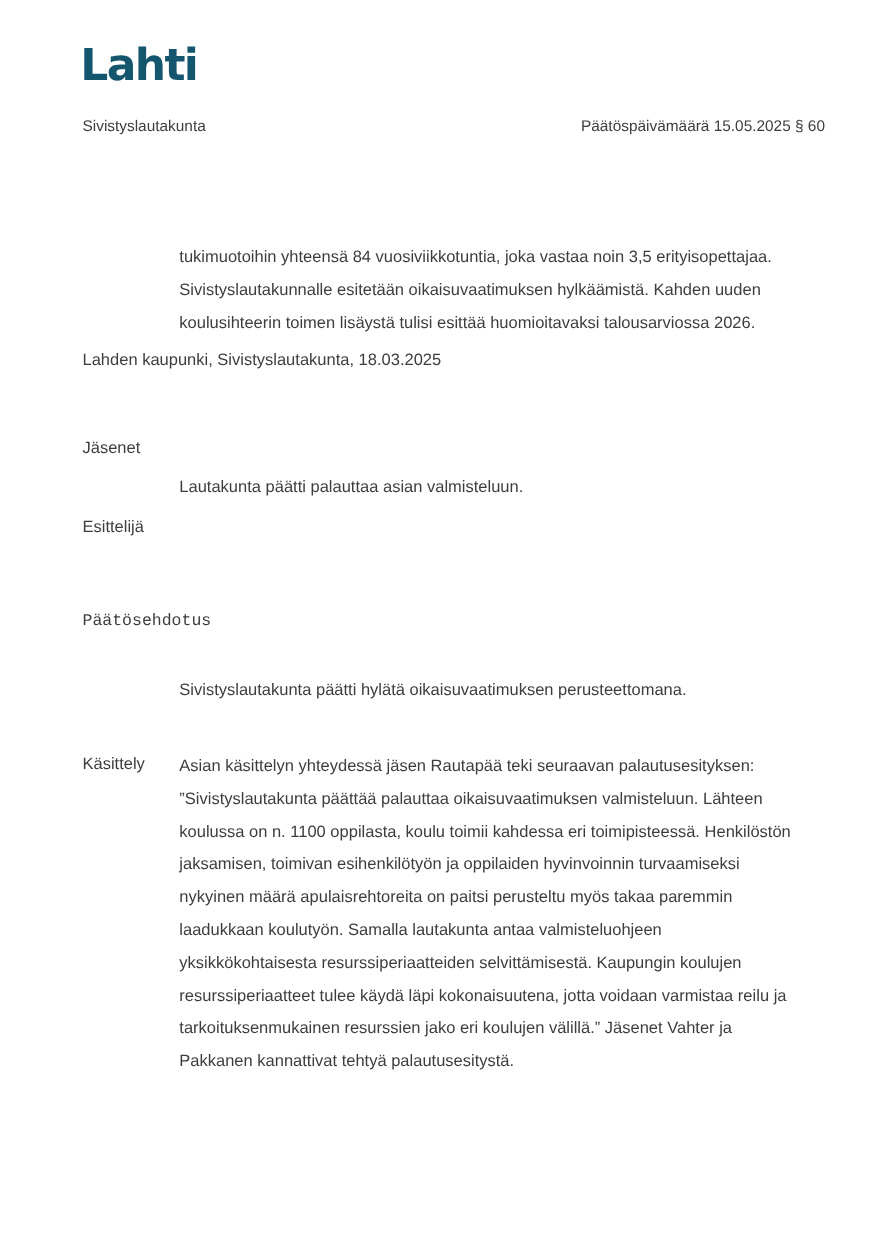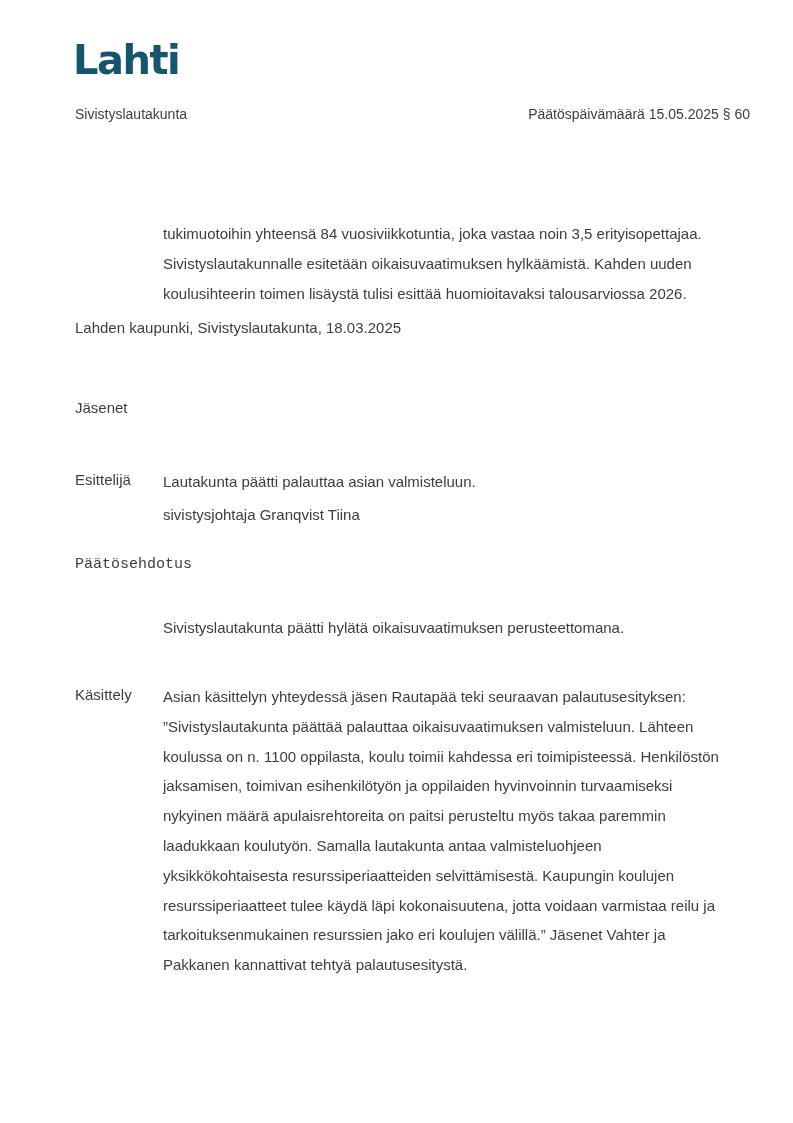--- a/index.html
+++ b/index.html
@@ -62,21 +62,21 @@
     line-height: 18px;
   }
   .sec-content {
     position: absolute;
     left: 163px;
     width: 560px;
     font-size: 15px;
     line-height: 29.8px;
   }
   .lbl-paatos        { top: 399px; }
-  .txt-paatos        { top: 428px; margin-top: 39px; }
+  .txt-paatos        { top: 428px; }
   .lbl-esittelija    { top: 471px; }
   .txt-esittelija    { top: 500px; }
   .lbl-paatosehdotus { top: 556px; font-family: Liberation Mono, monospace; }
   .txt-paatosehdotus { top: 613px; }
   .lbl-kasittely     { top: 686px; }
   .txt-kasittely     { top: 682px; }
 </style>
 </head>
 <body>
 
@@ -92,21 +92,20 @@
   <div class="intro">tukimuotoihin yhteensä 84 vuosiviikkotuntia, joka vastaa noin 3,5 erityisopettajaa. Sivistyslautakunnalle esitetään oikaisuvaatimuksen hylkäämistä. Kahden uuden koulusihteerin toimen lisäystä tulisi esittää huomioitavaksi talousarviossa 2026.</div>
 
   <div class="reference">
     <div>Lahden kaupunki, Sivistyslautakunta, 18.03.2025</div>
   </div>
 
   <div class="sec-label lbl-paatos">Jäsenet</div>
   <div class="sec-content txt-paatos">Lautakunta päätti palauttaa asian valmisteluun.</div>
 
   <div class="sec-label lbl-esittelija">Esittelijä</div>
-  <div class="sec-content txt-esittelija">sivistysjohtaja Granqvist Tiina</div>
 
   <div class="sec-label lbl-paatosehdotus">Päätösehdotus</div>
   <div class="sec-content txt-paatosehdotus">Sivistyslautakunta päätti hylätä oikaisuvaatimuksen perusteettomana.</div>
 
   <div class="sec-label lbl-kasittely">Käsittely</div>
   <div class="sec-content txt-kasittely">Asian käsittelyn yhteydessä jäsen Rautapää teki seuraavan palautusesityksen: ”Sivistyslautakunta päättää palauttaa oikaisuvaatimuksen valmisteluun. Lähteen koulussa on n. 1100 oppilasta, koulu toimii kahdessa eri toimipisteessä. Henkilöstön jaksamisen, toimivan esihenkilötyön ja oppilaiden hyvinvoinnin turvaamiseksi nykyinen määrä apulaisrehtoreita on paitsi perusteltu myös takaa paremmin laadukkaan koulutyön. Samalla lautakunta antaa valmisteluohjeen yksikkökohtaisesta resurssiperiaatteiden selvittämisestä. Kaupungin koulujen resurssiperiaatteet tulee käydä läpi kokonaisuutena, jotta voidaan varmistaa reilu ja tarkoituksenmukainen resurssien jako eri koulujen välillä.” Jäsenet Vahter ja Pakkanen kannattivat tehtyä palautusesitystä.</div>
 
 </div>
 
 </body></html>

